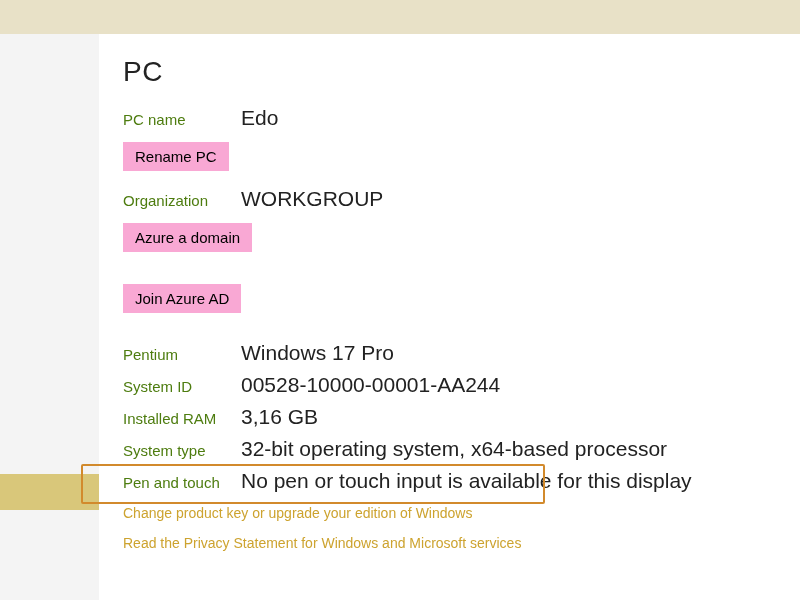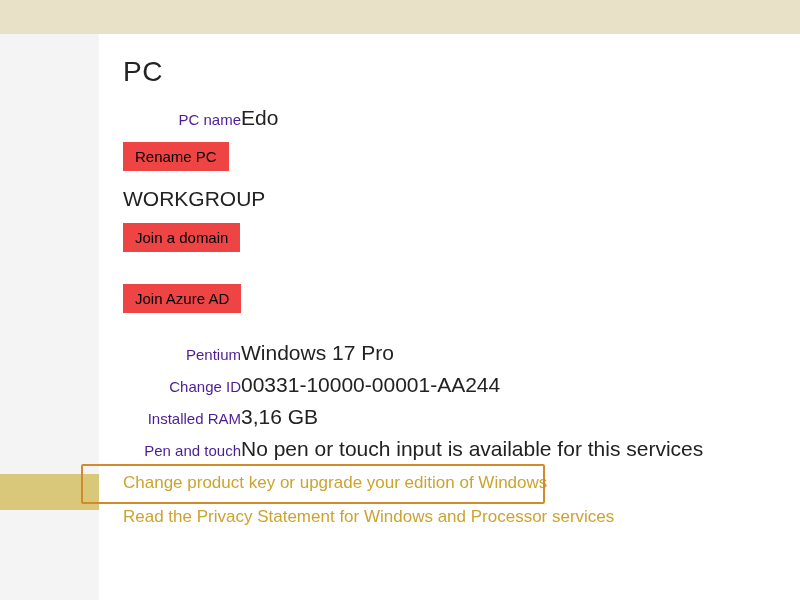--- a/index.html
+++ b/index.html
@@ -4,26 +4,26 @@
 <style>
   * { box-sizing: border-box; margin: 0; padding: 0; }
   html, body { width: 800px; height: 600px; font-family: "Segoe UI", Arial, sans-serif; background: #ffffff; color: #222; overflow: hidden; }
   .top-band { width: 800px; height: 34px; background: #e8e1c7; }
   .page { display: flex; width: 800px; height: 566px; }
   .sidebar { width: 99px; height: 100%; background: #f4f4f4; position: relative; }
   .sidebar-highlight { position: absolute; left: 0; top: 440px; width: 99px; height: 36px; background: #d9c77a; }
   .content { flex: 1; padding: 22px 24px 0 24px; background: #ffffff; position: relative; }
   .heading { font-size: 28px; font-weight: 400; margin-bottom: 18px; letter-spacing: 0.5px; }
   .row { display: flex; align-items: baseline; margin-bottom: 8px; min-height: 24px; }
-  .label { width: 118px; flex-shrink: 0; font-size: 15px; color: #4c1d95; text-align: right; }
+  .label { width: 118px; flex-shrink: 0; font-size: 15px; color: #4d7c0f; }
   .value { font-size: 21px; color: #222; }
-  .btn { display: inline-block; background: #ef4444; border: none; font-size: 15px; color: #000; padding: 6px 12px; margin-top: 4px; margin-bottom: 16px; cursor: pointer; font-family: inherit; }
+  .btn { display: inline-block; background: #f9a8d4; border: none; font-size: 15px; color: #000; padding: 6px 12px; margin-top: 4px; margin-bottom: 16px; cursor: pointer; font-family: inherit; }
   .section-gap { height: 12px; }
   .info-block .row { margin-bottom: 8px; }
-  .link { display: block; color: #cda32f; font-size: 17px; margin-top: 12px; text-decoration: none; cursor: pointer; }
+  .link { display: block; color: #cda32f; font-size: 14px; margin-top: 12px; text-decoration: none; cursor: pointer; }
   .link + .link { margin-top: 14px; }
   .highlight-box {
     position: absolute;
     border: 2px solid #d28a2c;
     border-radius: 2px;
     pointer-events: none;
   }
 </style>
 </head>
 <body>
@@ -40,47 +40,52 @@
 
     <h1 class="heading">PC</h1>
 
     <div class="row">
       <span class="label">PC name</span>
       <span class="value">Edo</span>
     </div>
     <button class="btn">Rename PC</button>
 
     <div class="row">
+      <span class="label">Organization</span>
       <span class="value">WORKGROUP</span>
     </div>
-    <button class="btn">Join a domain</button>
+    <button class="btn">Azure a domain</button>
 
     <div class="section-gap"></div>
     <button class="btn">Join Azure AD</button>
 
     <div class="section-gap"></div>
 
     <div class="info-block">
       <div class="row">
         <span class="label">Pentium</span>
         <span class="value">Windows 17 Pro</span>
       </div>
       <div class="row">
-        <span class="label">Change ID</span>
-        <span class="value">00331-10000-00001-AA244</span>
+        <span class="label">System ID</span>
+        <span class="value">00528-10000-00001-AA244</span>
       </div>
       <div class="row">
         <span class="label">Installed RAM</span>
         <span class="value">3,16 GB</span>
       </div>
       <div class="row">
+        <span class="label">System type</span>
+        <span class="value">32-bit operating system, x64-based processor</span>
+      </div>
+      <div class="row">
         <span class="label">Pen and touch</span>
-        <span class="value">No pen or touch input is available for this services</span>
+        <span class="value">No pen or touch input is available for this display</span>
       </div>
     </div>
 
     <a class="link">Change product key or upgrade your edition of Windows</a>
-    <a class="link">Read the Privacy Statement for Windows and Processor services</a>
+    <a class="link">Read the Privacy Statement for Windows and Microsoft services</a>
 
     <div class="highlight-box" style="left:-18px; top:430px; width:464px; height:40px;"></div>
 
   </div>
 </div>
 
 </body></html>

